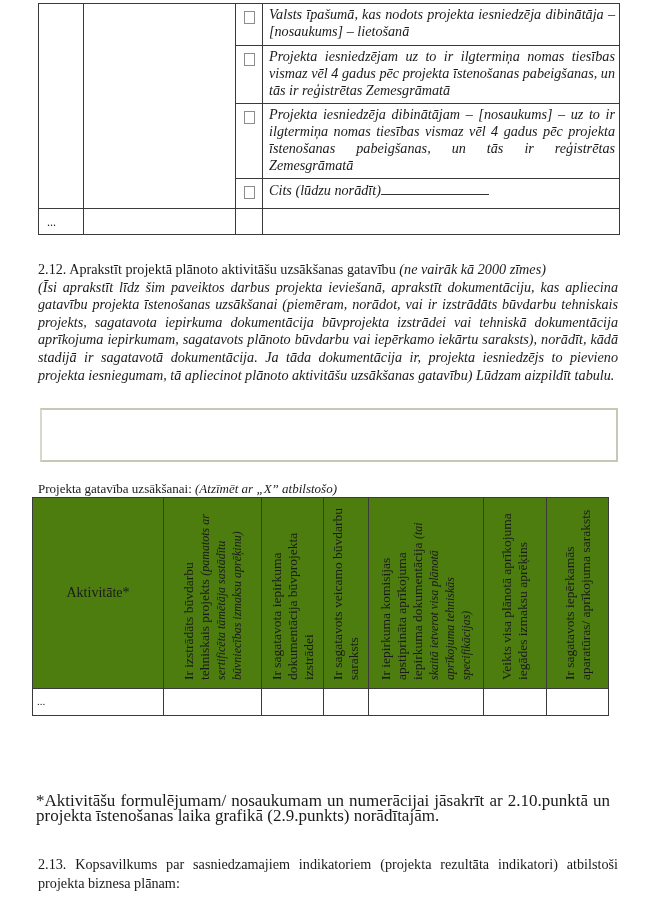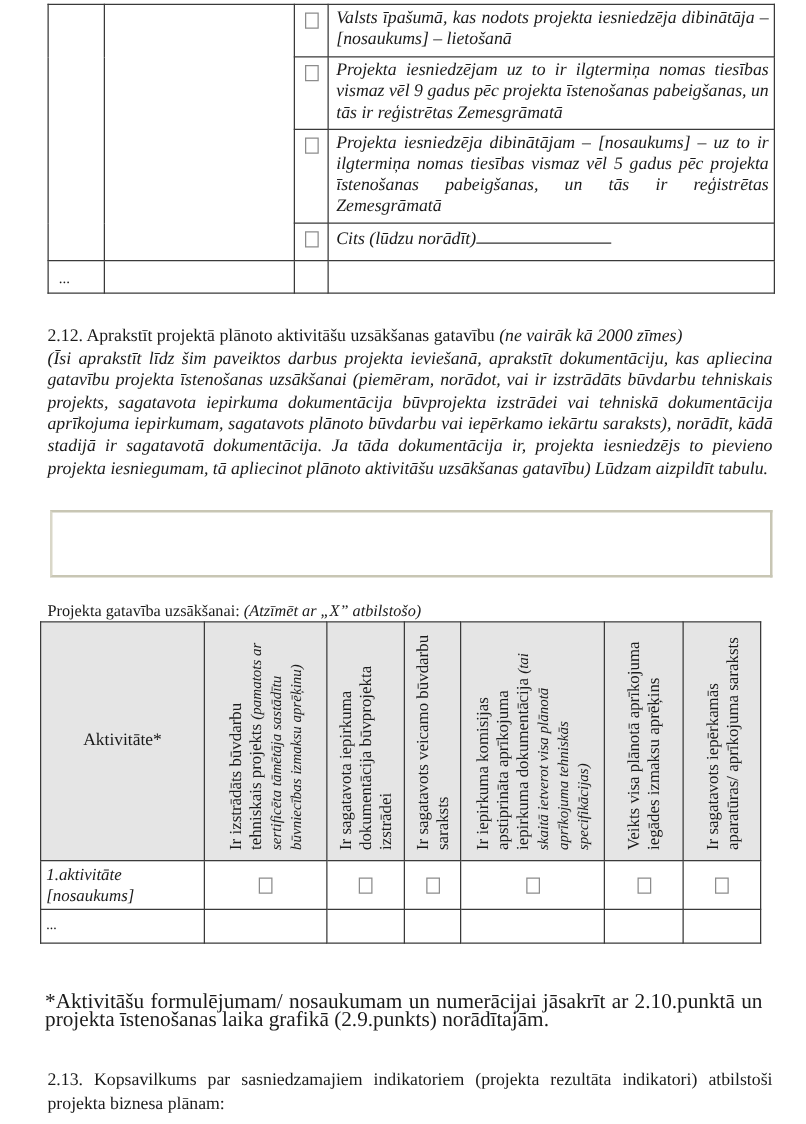--- a/index.html
+++ b/index.html
@@ -45,21 +45,21 @@
       left: 38px; top: 481px; font-size: 13px; white-space: nowrap;
     }
 
     
     .ready-table {
       position: absolute; left: 32px; top: 497px; width: 576px;
       border-collapse: collapse; table-layout: fixed;
       font-size: 13.5px;
     }
     .ready-table td, .ready-table th { border: 1.3px solid #3a3a3a; padding: 0; }
-    .ready-table thead th { background: #e5e5e5; font-weight: normal; height: 190px; }
+    .ready-table thead th { background: #4d7c0f; font-weight: normal; height: 190px; }
     .ready-table .h-act { text-align: center; vertical-align: middle; font-size: 14px; }
     .vhead {
       display: flex; align-items: flex-end; justify-content: center;
       height: 190px; width: 100%;
     }
     .vtext {
       writing-mode: vertical-rl; transform: rotate(180deg);
       text-align: left; line-height: 16px; padding: 8px 0 8px 0;
       max-height: 180px; font-size: 13.5px;
     }
@@ -95,27 +95,27 @@
     <td rowspan="4"></td>
     <td class="c-chk">
       <span class="chk"></span>
     </td>
     <td class="c-txt" style="height:36px">Valsts īpašumā, kas nodots projekta iesniedzēja dibinātāja – [nosaukums] – lietošanā</td>
   </tr>
   <tr>
     <td class="c-chk">
       <span class="chk"></span>
     </td>
-    <td class="c-txt" style="height:52px">Projekta iesniedzējam uz to ir ilgtermiņa nomas tiesības vismaz vēl 9 gadus pēc projekta īstenošanas pabeigšanas, un tās ir reģistrētas Zemesgrāmatā</td>
-  </tr>
-  <tr>
-    <td class="c-chk">
-      <span class="chk"></span>
-    </td>
-    <td class="c-txt" style="height:69px">Projekta iesniedzēja dibinātājam – [nosaukums] – uz to ir ilgtermiņa nomas tiesības vismaz vēl 5 gadus pēc projekta īstenošanas pabeigšanas, un tās ir reģistrētas Zemesgrāmatā</td>
+    <td class="c-txt" style="height:52px">Projekta iesniedzējam uz to ir ilgtermiņa nomas tiesības vismaz vēl 4 gadus pēc projekta īstenošanas pabeigšanas, un tās ir reģistrētas Zemesgrāmatā</td>
+  </tr>
+  <tr>
+    <td class="c-chk">
+      <span class="chk"></span>
+    </td>
+    <td class="c-txt" style="height:69px">Projekta iesniedzēja dibinātājam – [nosaukums] – uz to ir ilgtermiņa nomas tiesības vismaz vēl 4 gadus pēc projekta īstenošanas pabeigšanas, un tās ir reģistrētas Zemesgrāmatā</td>
   </tr>
   <tr>
     <td class="c-chk">
       <span class="chk"></span>
     </td>
     <td class="c-txt" style="height:24px">
       <span>Cits (lūdzu norādīt)</span><span class="blank-line"></span>
     </td>
   </tr>
   <tr>
@@ -193,32 +193,20 @@
       <th>
         <div class="vhead">
             <div class="vtext">
           <span>Ir sagatavots iepērkamās aparatūras/ aprīkojuma saraksts</span>
         </div>
           </div>
       </th>
     </tr>
   </thead>
   <tbody>
-    <tr>
-      <td class="row-label">
-        <span>1.aktivitāte</span><br>
-        <span>[nosaukums]</span>
-      </td>
-      <td><span class="chk"></span></td>
-      <td><span class="chk"></span></td>
-      <td><span class="chk"></span></td>
-      <td><span class="chk"></span></td>
-      <td><span class="chk"></span></td>
-      <td><span class="chk"></span></td>
-    </tr>
     <tr class="dots-row">
       <td class="row-label">...</td>
       <td></td>
       <td></td>
       <td></td>
       <td></td>
       <td></td>
       <td></td>
     </tr>
   </tbody>

